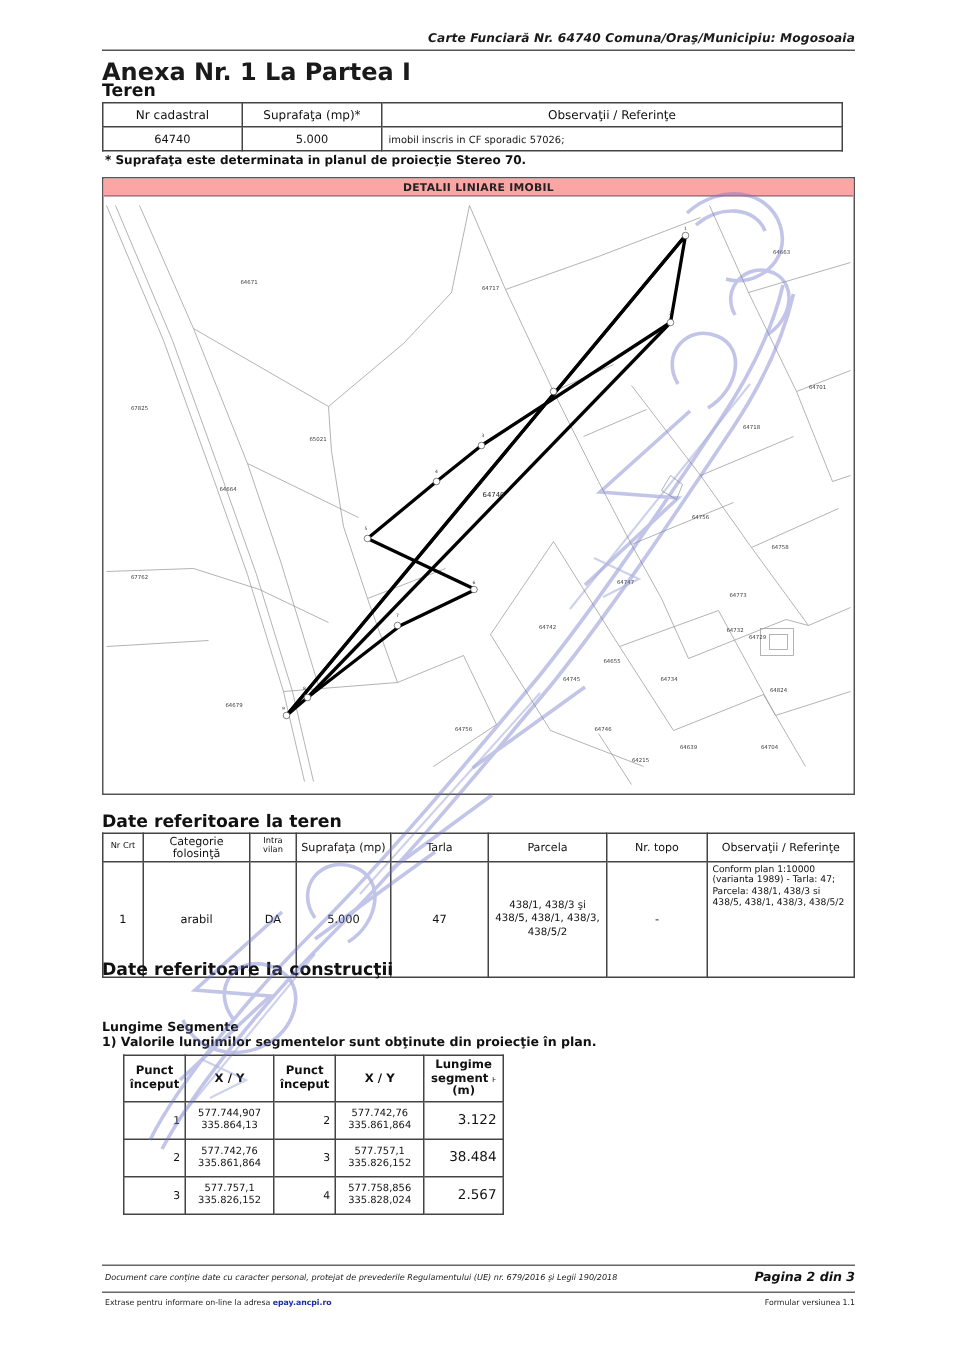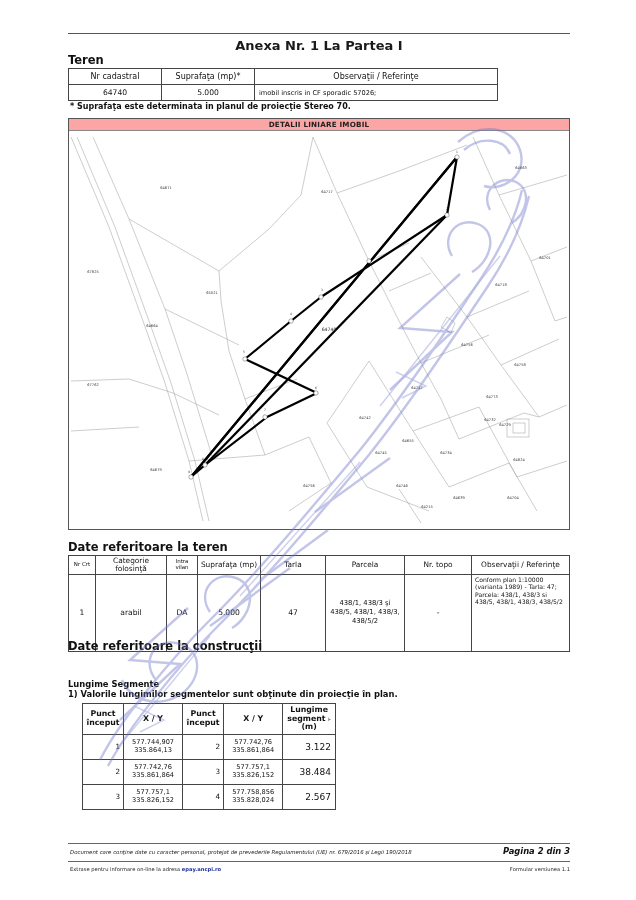--- a/index.html
+++ b/index.html
@@ -37,22 +37,22 @@
     position: absolute;
     left: 68px; top: 33px;
     width: 502px;
     height: 1px;
     background: #555;
   }
   .anexa {
     position: absolute;
     left: 68px; top: 38px;
     width: 502px;
-    text-align: center;
-    font-size: 13px;
+    text-align: left;
+    font-size: 16px;
     font-weight: bold;
     color: #1a1a1a;
   }
   .sect-title {
     position: absolute;
     font-size: 11.5px;
     font-weight: bold;
     color: #111;
   }
   
@@ -68,21 +68,21 @@
     padding: 1px 2px;
     font-weight: normal;
     vertical-align: middle;
   }
   table.doc th {
     text-align: center;
     font-weight: normal;
   }
   .tc { text-align: center; }
   
-  #tbl-teren { left: 68px; top: 68px; width: 430px; }
+  #tbl-teren { left: 68px; top: 68px; width: 494px; }
   #tbl-teren th { font-size: 8px; height: 13px; }
   #tbl-teren td { height: 13px; }
   #tbl-teren td.obs { font-size: 6.6px; text-align: left; padding-left: 4px; }
   .note-stereo {
     position: absolute;
     left: 70px; top: 102px;
     font-size: 8px;
     font-weight: bold;
     color: #111;
   }
@@ -192,20 +192,21 @@
     width: 500px; height: 780px;
     pointer-events: none;
     opacity: 0.55;
   }
 </style>
 </head>
 <body>
 
 <div class="page">
 
+  <div class="cf-header">Carte Funciară Nr. 64740 Comuna/Oraş/Municipiu: Mogosoaia</div>
   <div class="hdr-rule"></div>
   <div class="anexa">Anexa Nr. 1 La Partea I</div>
 
   <div class="sect-title" style="left:68px; top:53px;">Teren</div>
 
   <table class="doc" id="tbl-teren">
     <tbody>
         <tr>
       <th style="width:88px;">Nr cadastral</th>
       <th style="width:88px;">Suprafaţa (mp)*</th>

